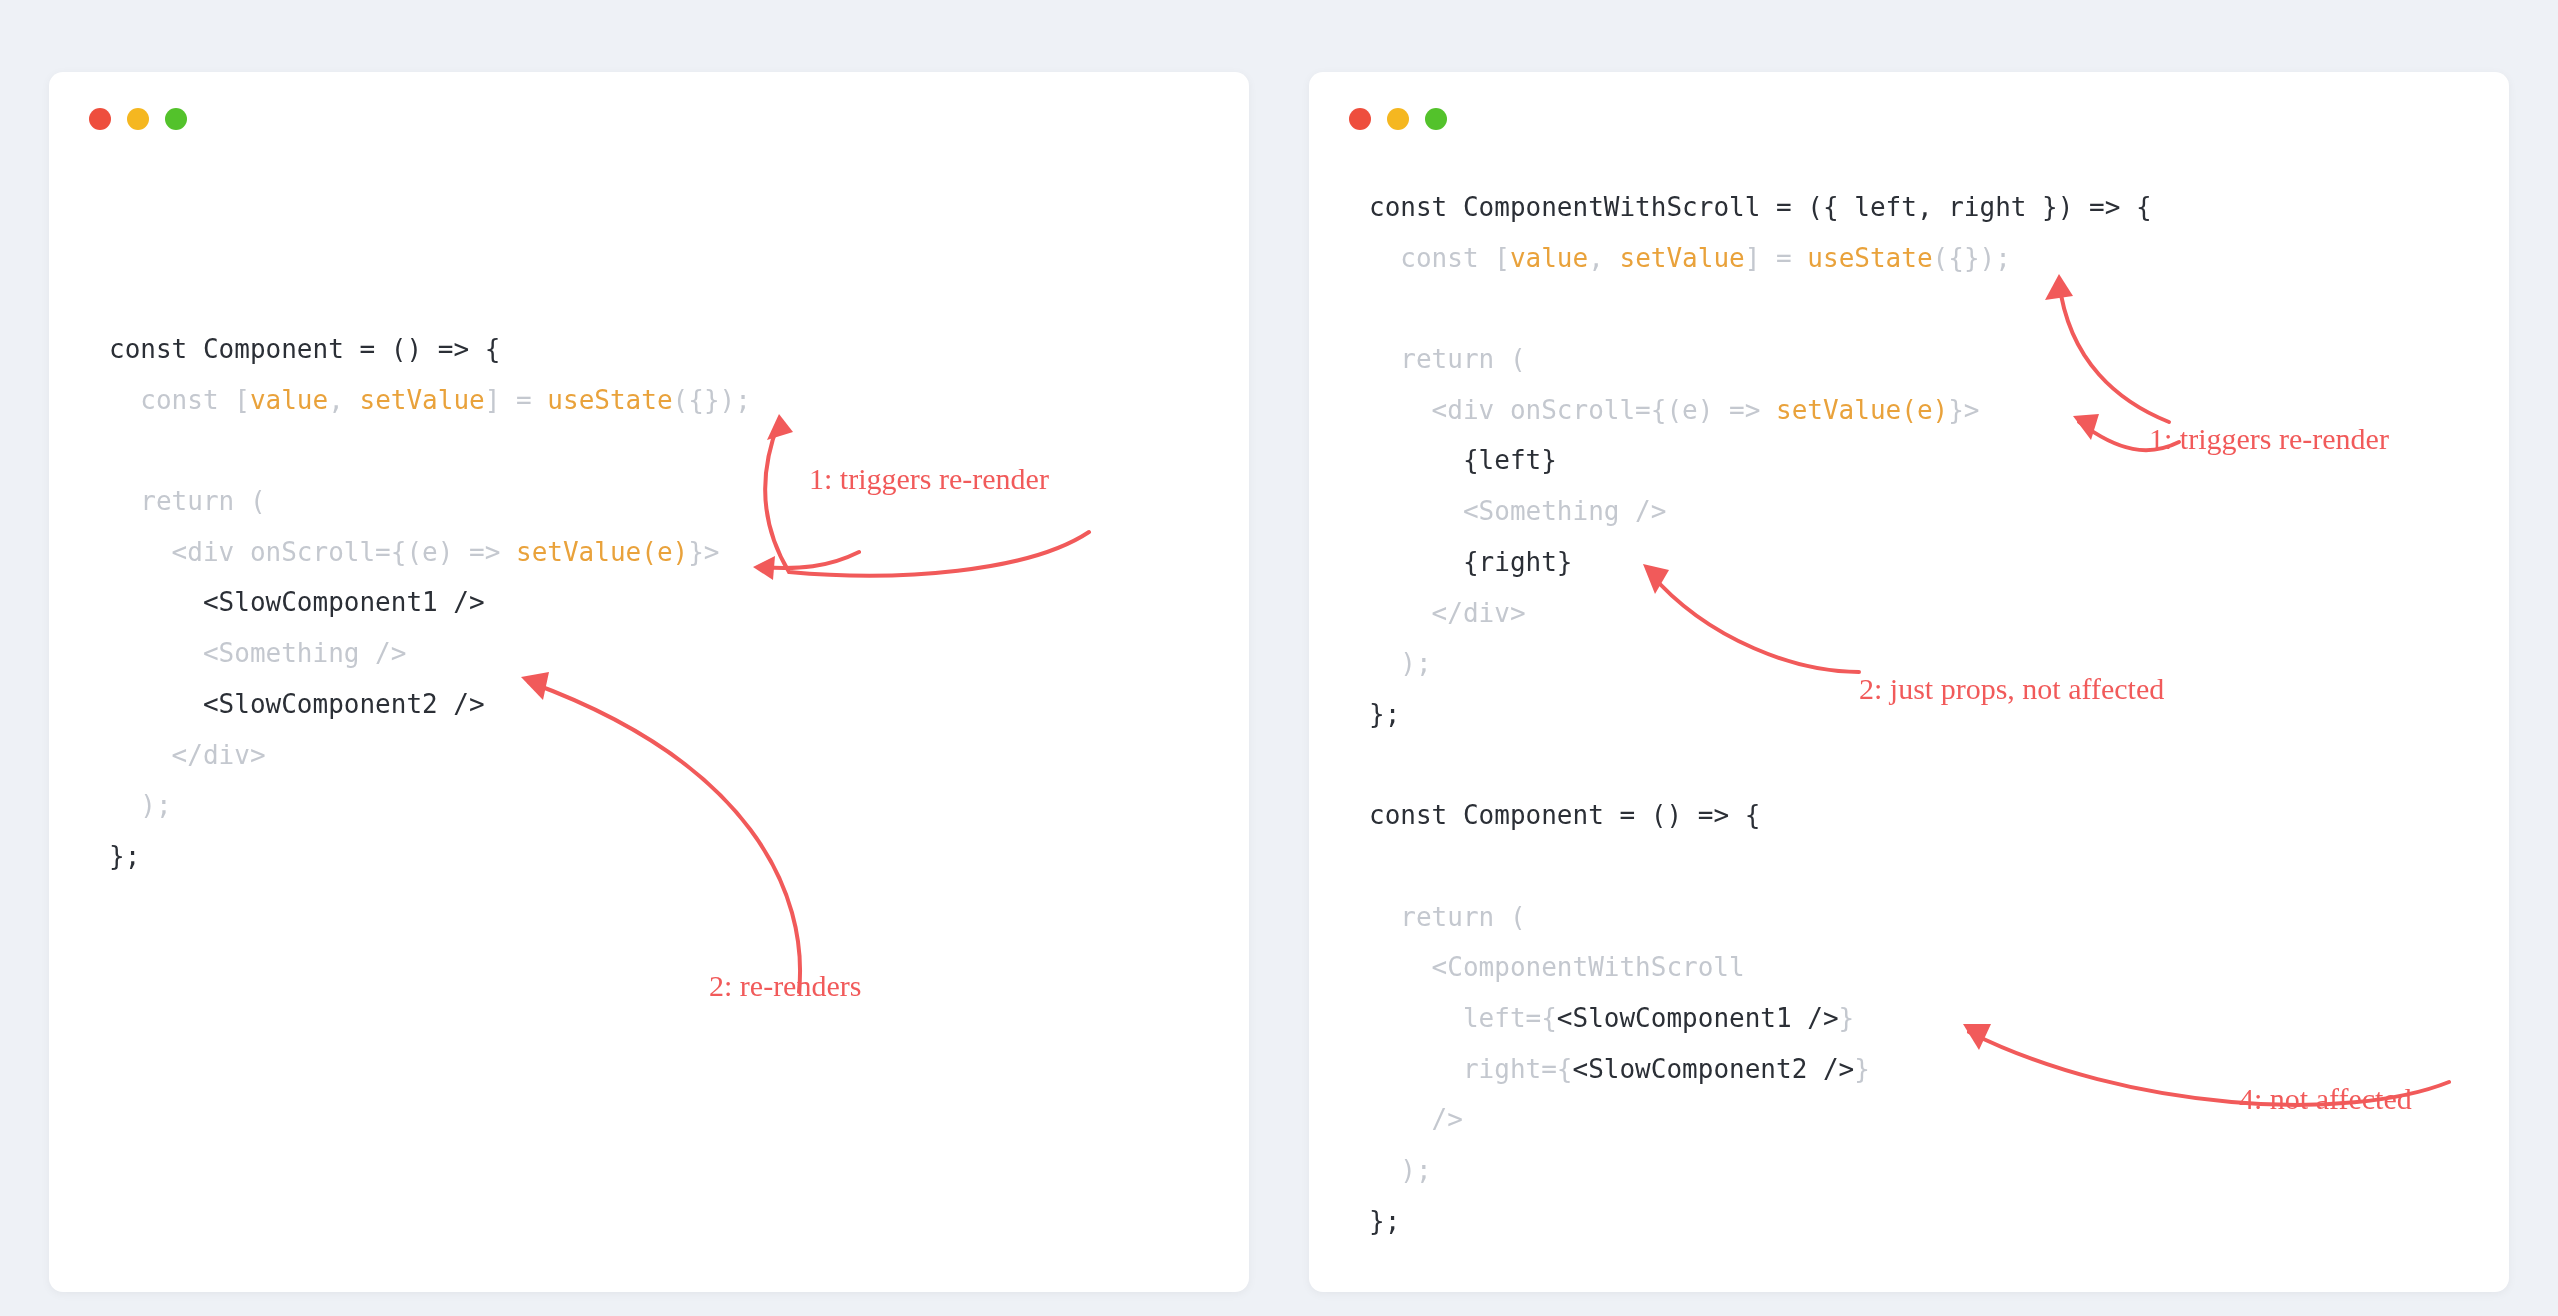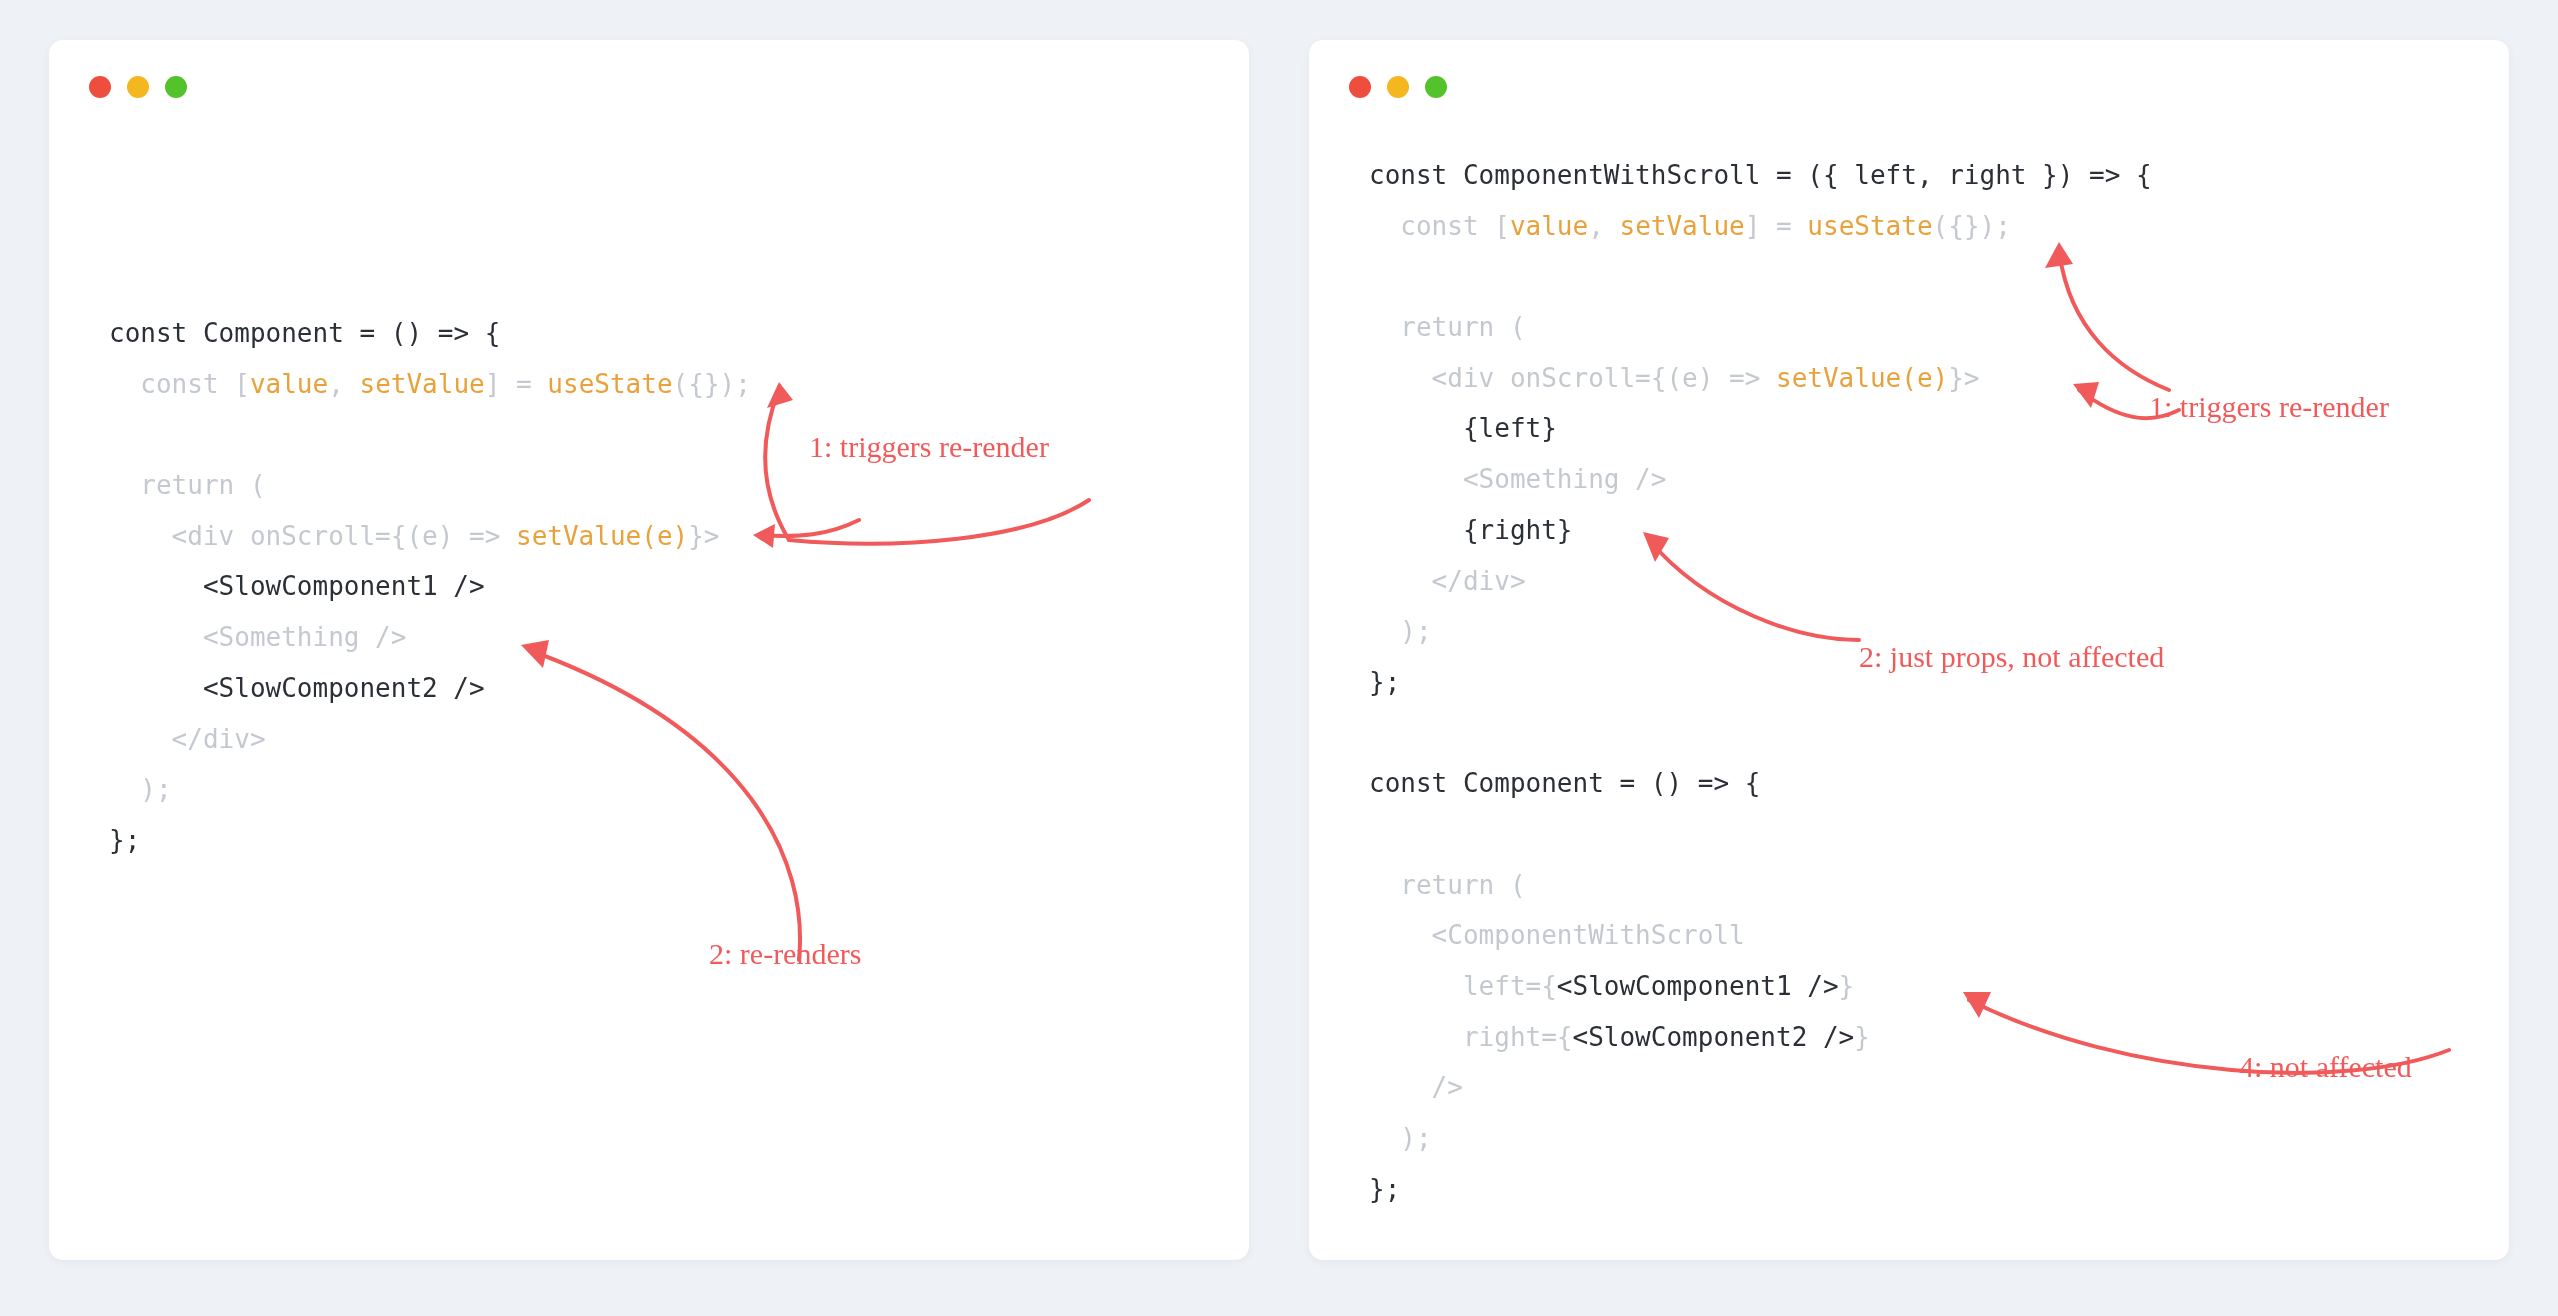--- a/index.html
+++ b/index.html
@@ -16,20 +16,21 @@
     justify-content: center;
   }
   .window {
     background: #ffffff;
     border-radius: 14px;
     width: 1200px;
     height: 1220px;
     box-shadow: 0 2px 10px rgba(0,0,0,0.05);
     position: relative;
     overflow: visible;
+    margin-top: 32px;
   }
   .traffic-lights {
     position: absolute;
     top: 36px;
     left: 40px;
     display: flex;
     gap: 16px;
   }
   .light {
     width: 22px;
@@ -41,21 +42,21 @@
   .light.green { background: #53c22b; }
   .code {
     position: absolute;
     left: 60px;
     right: 40px;
     font-size: 26px;
     line-height: 1.95;
     white-space: pre;
     color: #c4c8cf;
   }
-  .left .code { top: 268px; }
+  .left .code { top: 252px; }
   .right .code { top: 110px; }
   .strong { color: #2b2f36; font-weight: 500; }
   .hl { color: #e9a23b; }
   .annot {
     position: absolute;
     font-family: "Comic Sans MS", "Segoe Script", "Bradley Hand", cursive;
     color: #f15a5a;
     font-size: 30px;
     font-weight: 500;
     white-space: nowrap;

